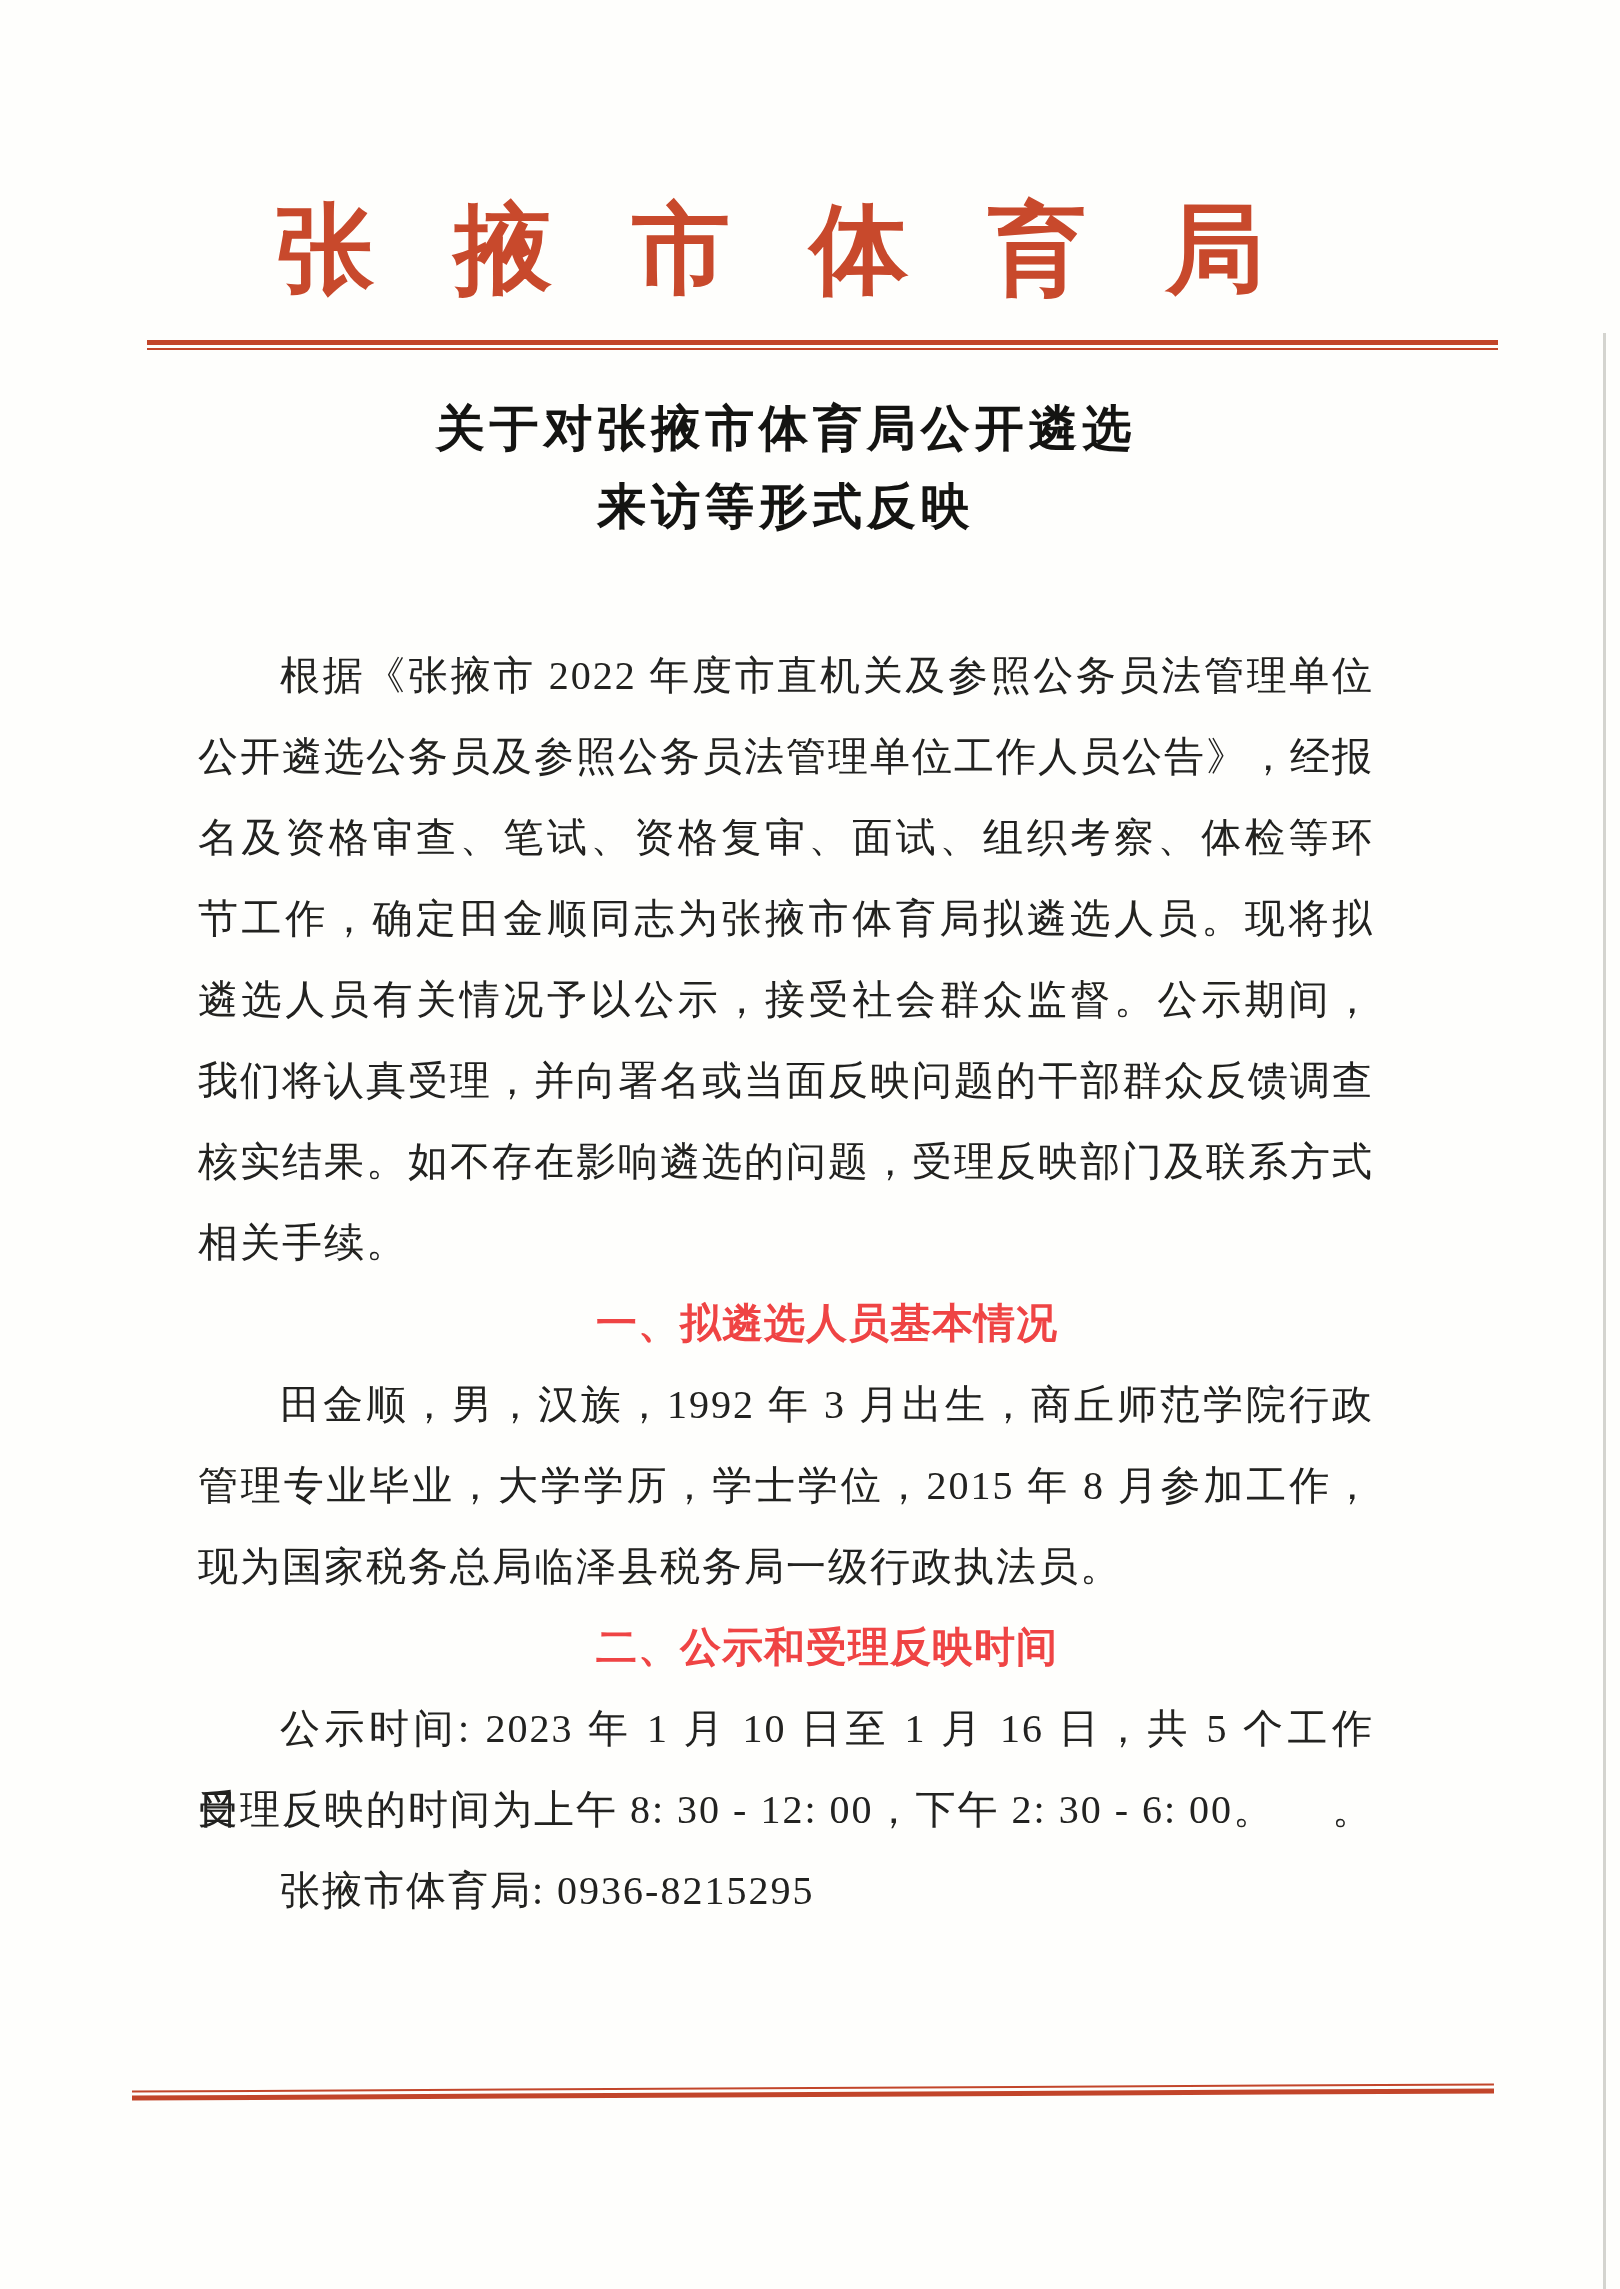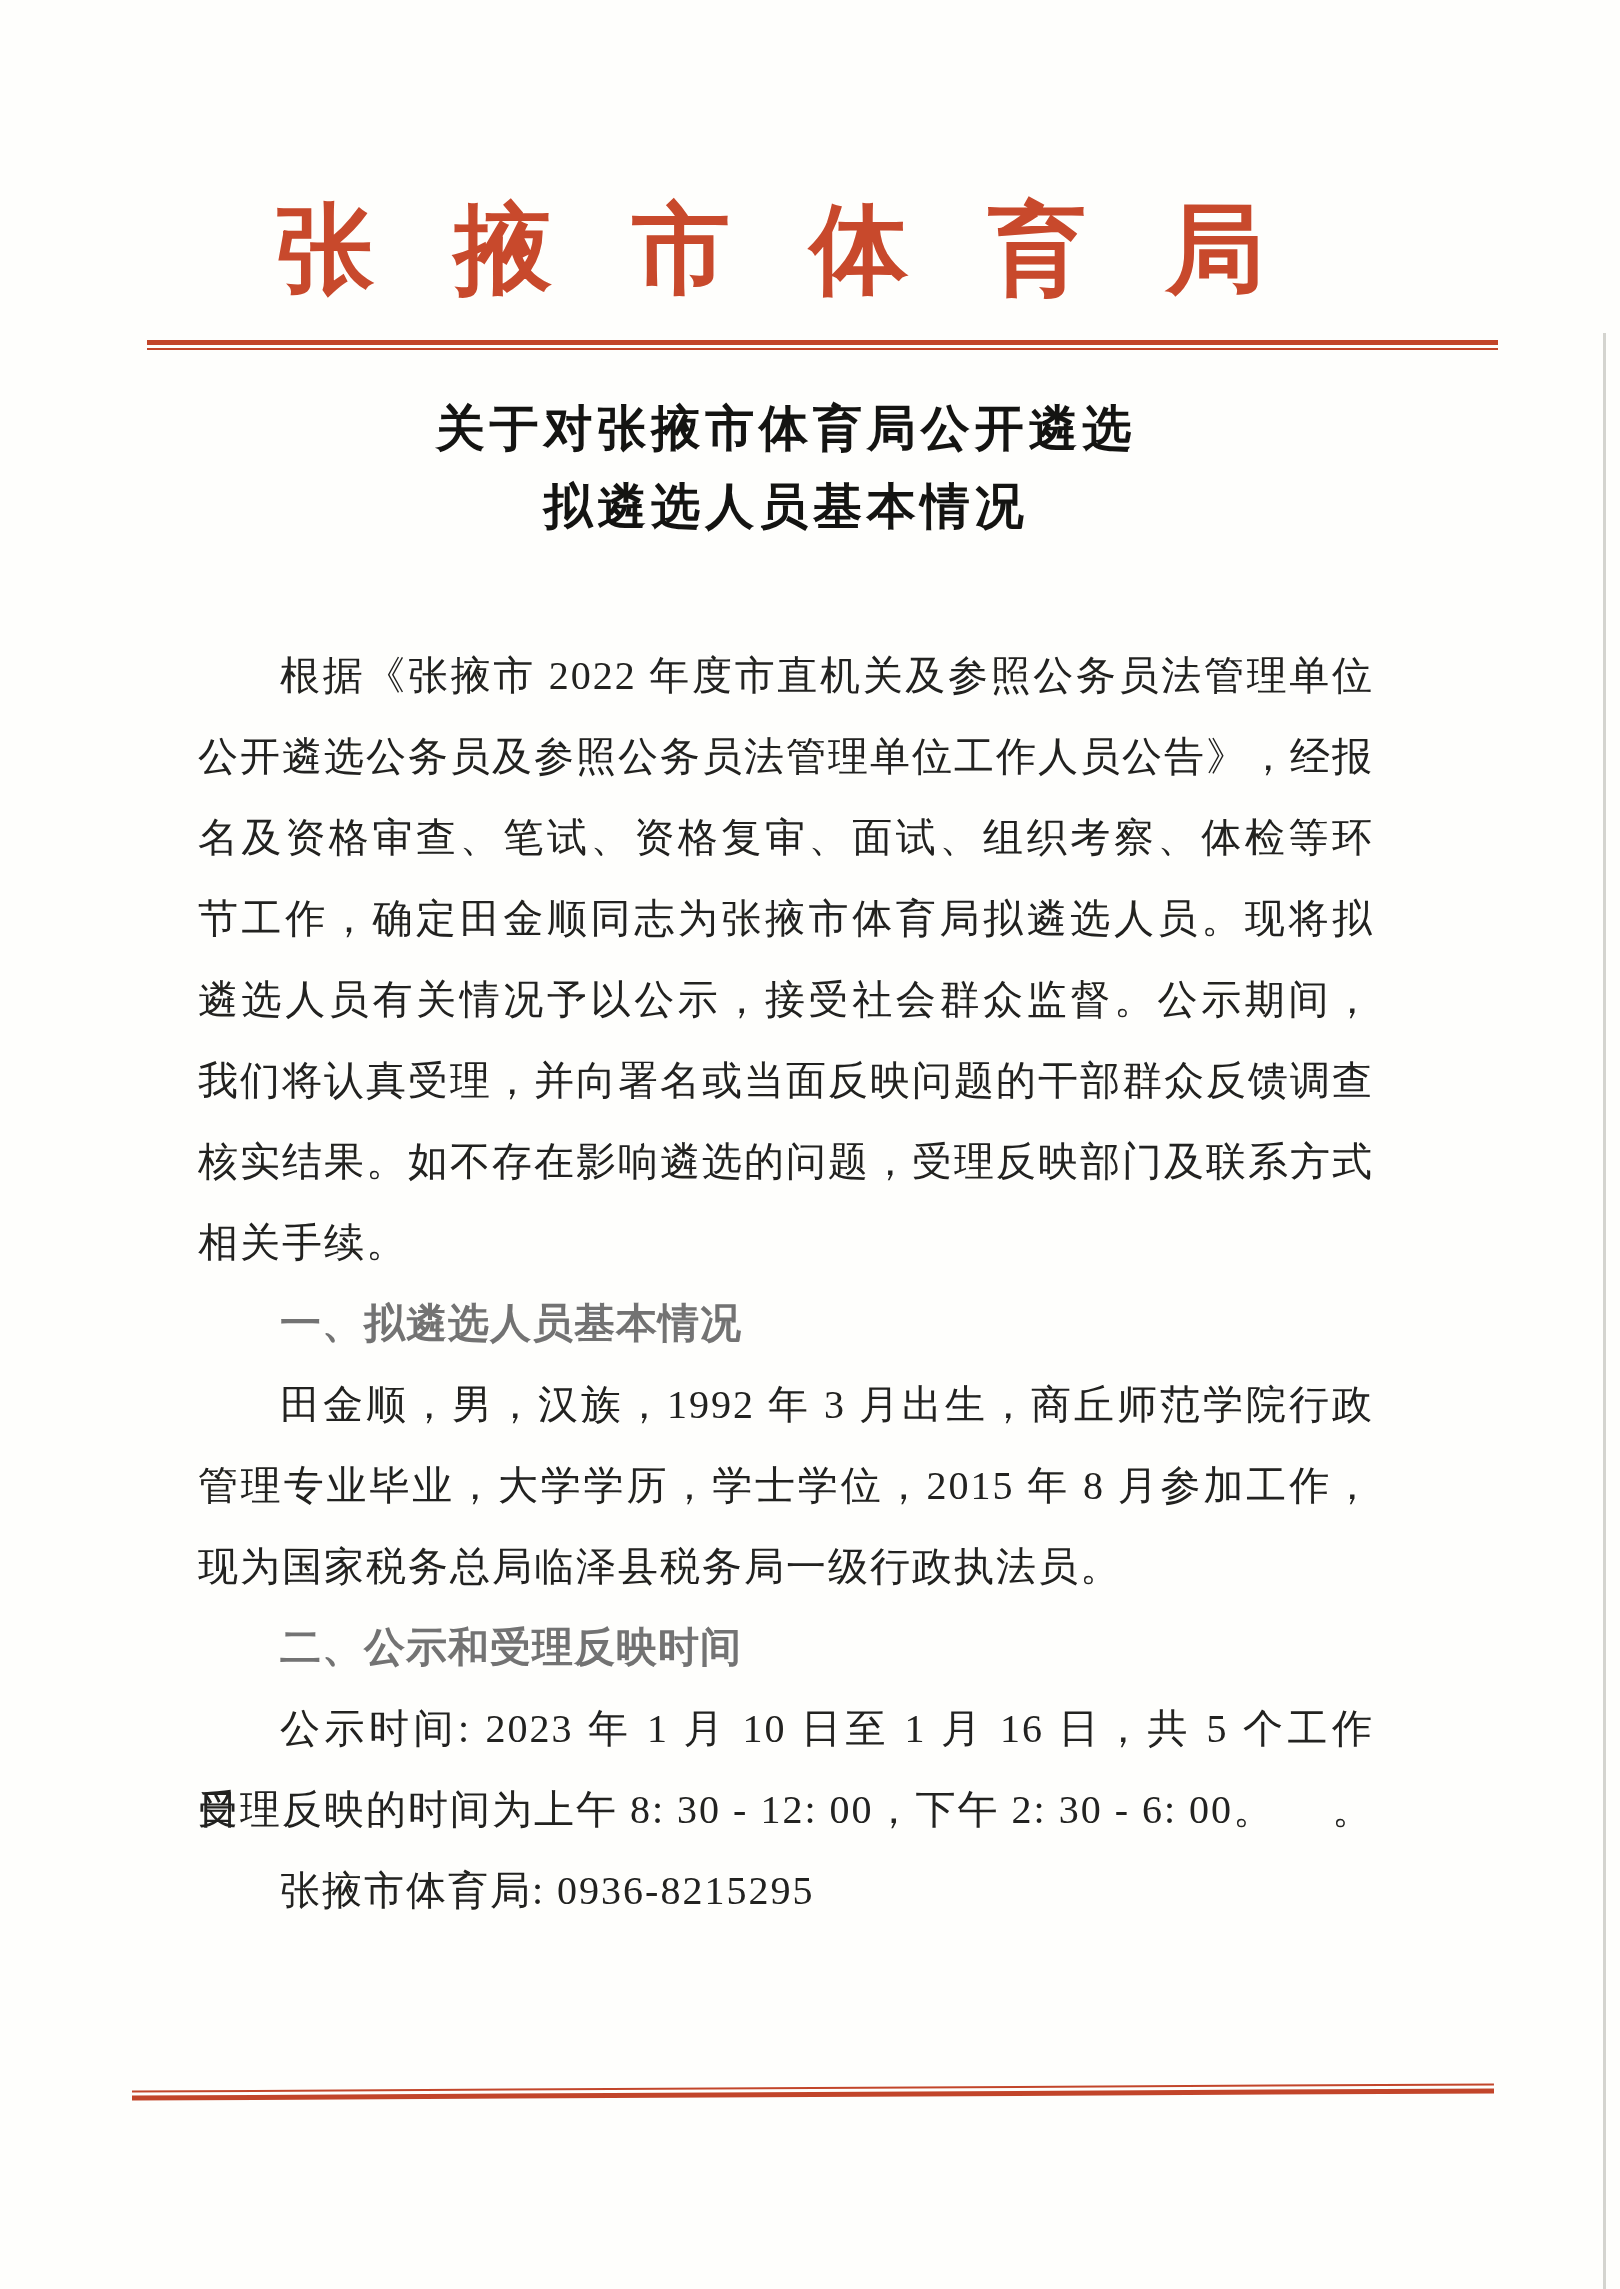--- a/index.html
+++ b/index.html
@@ -47,41 +47,42 @@
     position:absolute;top:635px;left:198px;width:1176px;
     font-size:40px;line-height:81px;
     letter-spacing:2px;
     color:#222220;
   }
   .line{height:81px;white-space:nowrap;}
   .j{white-space:normal;text-align:justify;text-align-last:justify;}
   .ind{text-indent:82px;}
   .hd{
     font-family:Liberation Sans, sans-serif;
-    font-weight:700;font-size:41px;color:#737373;
+    font-weight:700;font-size:41px;color:#ef4444;
     letter-spacing:1px;
+    text-align:center;
   }
   
   .scan-edge{
     position:absolute;top:333px;bottom:0;left:1603px;width:2.9px;
     background:rgba(150,150,140,0.40);
   }
 </style>
 </head>
 <body>
 
 <div class="page">
 
   <div class="agency-header">张掖市体育局</div>
 
   <div class="rule-top"></div>
 
   <div class="doc-title">
     <div>关于对张掖市体育局公开遴选</div>
-    <div>拟遴选人员基本情况</div>
+    <div>来访等形式反映</div>
   </div>
 
   <div class="body-block">
     <div class="line ind j">根据《张掖市 2022 年度市直机关及参照公务员法管理单位</div>
     <div class="line j">公开遴选公务员及参照公务员法管理单位工作人员公告》，经报</div>
     <div class="line j">名及资格审查、笔试、资格复审、面试、组织考察、体检等环</div>
     <div class="line j">节工作，确定田金顺同志为张掖市体育局拟遴选人员。现将拟</div>
     <div class="line j">遴选人员有关情况予以公示，接受社会群众监督。公示期间，</div>
     <div class="line j">我们将认真受理，并向署名或当面反映问题的干部群众反馈调查</div>
     <div class="line j">核实结果。如不存在影响遴选的问题，受理反映部门及联系方式</div>

